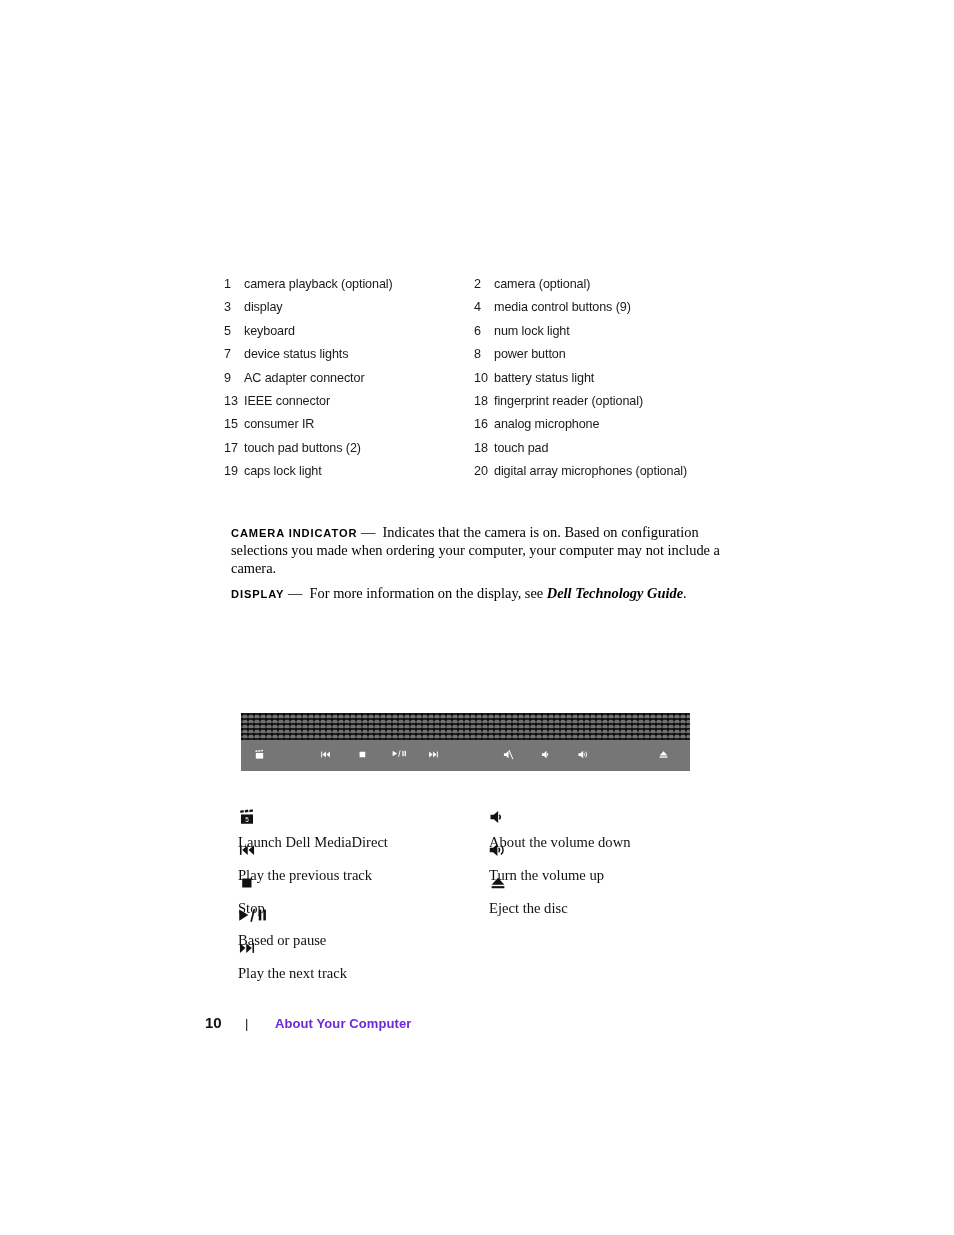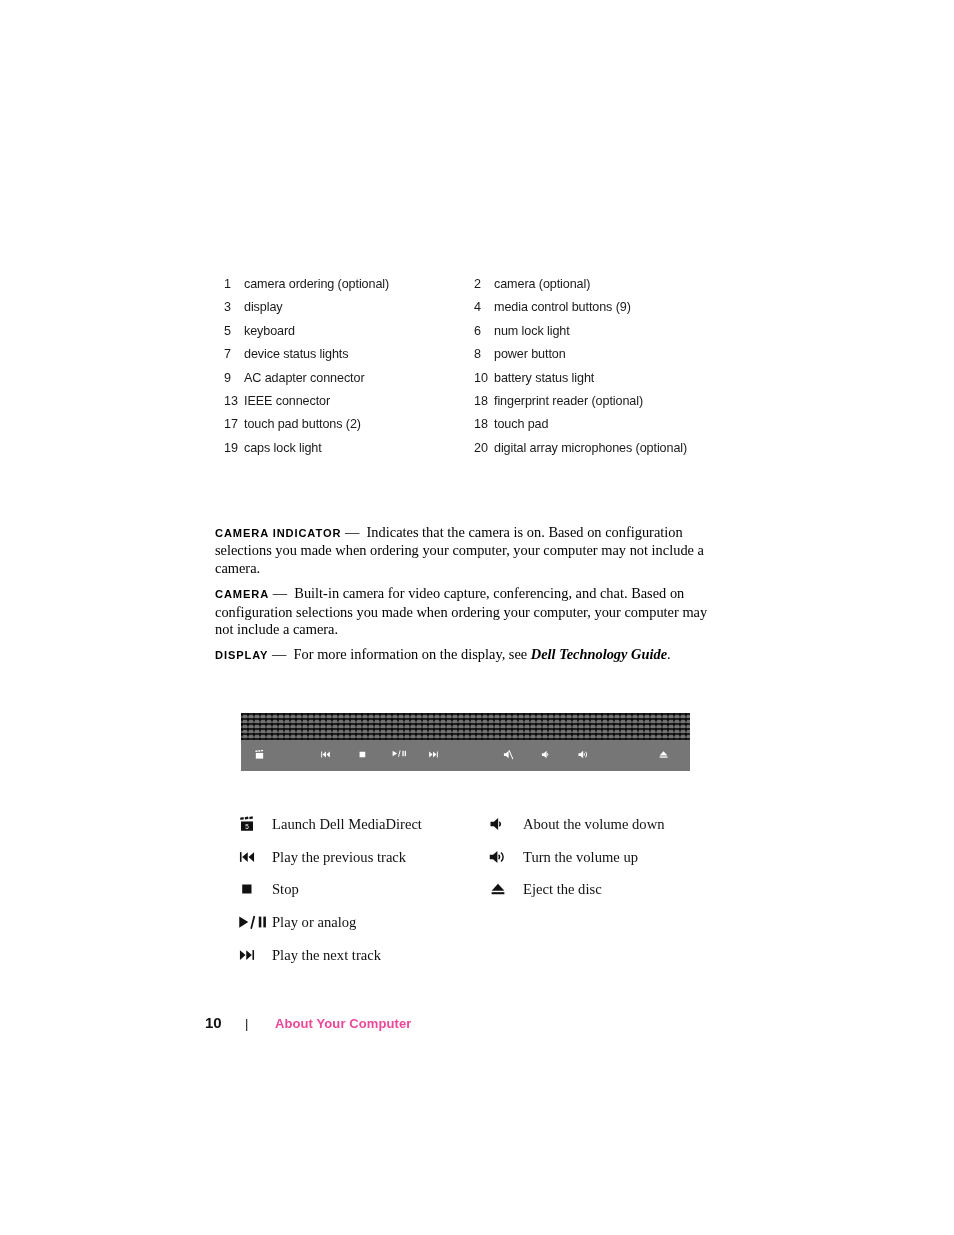--- a/index.html
+++ b/index.html
@@ -54,21 +54,21 @@
     font-family: "Liberation Sans", sans-serif;
     font-size: 12.6px;
     line-height: 16px;
     color: #1a1a1a;
     letter-spacing: -0.1px;
   }
 
   
   .defs {
     position: absolute;
-    left: 215px;
+    left: 231px;
     top: 524px;
     width: 500px;
   }
   .def-para {
     font-family: "Liberation Serif", serif;
     font-size: 14.4px;
     line-height: 17.4px;
     color: #000;
     margin-bottom: 8px;
     text-align: left;
@@ -135,22 +135,23 @@
     position: absolute;
     top: 800px;
     left: 0;
     width: 954px;
     height: 170px;
   }
   .legend-col-left { position: absolute; left: 238px; top: 0; width: 250px; }
   .legend-col-right { position: absolute; left: 489px; top: 0; width: 250px; }
   .legend-row {
     display: flex;
-    align-items: flex-end;
+    align-items: flex-start;
     height: 32.8px;
+    flex-direction: column;
   }
   .legend-icon {
     width: 34px;
     flex: 0 0 34px;
     display: flex;
     align-items: center;
     justify-content: flex-start;
     line-height: 0;
     color: #111;
     fill: #111;
@@ -178,34 +179,34 @@
     width: 40px;
   }
   .footer-sep {
     font-size: 13px;
     color: #111;
     width: 30px;
   }
   .footer-title {
     font-size: 13px;
     font-weight: bold;
-    color: #ec4899;
+    color: #6d28d9;
     letter-spacing: 0.1px;
   }
 </style>
 </head>
 <body>
 
 <div class="page">
 
   <div class="callout-list">
       <div class="callout-row">
         <div class="callout-cell left">
           <span class="callout-num">1</span>
-          <span class="callout-label">camera ordering (optional)</span>
+          <span class="callout-label">camera playback (optional)</span>
         </div>
         <div class="callout-cell right">
           <span class="callout-num">2</span>
           <span class="callout-label">camera (optional)</span>
         </div>
       </div>
       <div class="callout-row">
         <div class="callout-cell left">
           <span class="callout-num">3</span>
           <span class="callout-label">display</span>
@@ -250,20 +251,30 @@
           <span class="callout-num">13</span>
           <span class="callout-label">IEEE connector</span>
         </div>
         <div class="callout-cell right">
           <span class="callout-num">18</span>
           <span class="callout-label">fingerprint reader (optional)</span>
         </div>
       </div>
       <div class="callout-row">
         <div class="callout-cell left">
+          <span class="callout-num">15</span>
+          <span class="callout-label">consumer IR</span>
+        </div>
+        <div class="callout-cell right">
+          <span class="callout-num">16</span>
+          <span class="callout-label">analog microphone</span>
+        </div>
+      </div>
+      <div class="callout-row">
+        <div class="callout-cell left">
           <span class="callout-num">17</span>
           <span class="callout-label">touch pad buttons (2)</span>
         </div>
         <div class="callout-cell right">
           <span class="callout-num">18</span>
           <span class="callout-label">touch pad</span>
         </div>
       </div>
       <div class="callout-row">
         <div class="callout-cell left">
@@ -272,21 +283,20 @@
         </div>
         <div class="callout-cell right">
           <span class="callout-num">20</span>
           <span class="callout-label">digital array microphones (optional)</span>
         </div>
       </div>
     </div>
 
   <div class="defs">
       <div class="def-para"><span class="def-term">CAMERA INDICATOR</span> <span class="def-dash">—</span>&nbsp; <span>Indicates that the camera is on. Based on configuration selections you made when ordering your computer, your computer may not include a camera.</span></div>
-      <div class="def-para"><span class="def-term">CAMERA</span> <span class="def-dash">—</span>&nbsp; <span>Built-in camera for video capture, conferencing, and chat. Based on configuration selections you made when ordering your computer, your computer may not include a camera.</span></div>
       <div class="def-para"><span class="def-term">DISPLAY</span> <span class="def-dash">—</span>&nbsp; <span>For more information on the display, see </span><span class="def-italic">Dell Technology Guide</span><span>.</span></div>
     </div>
 
   <div class="strip">
     <div class="strip-grille"></div>
     <div class="strip-icons">
         <span class="strip-icon" style="left: 13px;"><svg width="11" height="11" viewBox="0 0 24 24" xmlns="http://www.w3.org/2000/svg" fill="#ffffff">
             <g>
               <rect x="3" y="3.2" width="4.6" height="3.1" transform="rotate(-12 5.3 4.7)"></rect>
               <rect x="9.1" y="2.6" width="4.6" height="3.1" transform="rotate(-12 11.4 4.1)"></rect>
@@ -386,21 +396,21 @@
         </div>
         <div class="legend-row">
           <span class="legend-icon">
             <svg width="33.300000000000004" height="18" viewBox="0 0 44 24" xmlns="http://www.w3.org/2000/svg" fill="#111">
               <polygon points="1.5,4.5 1.5,19.5 13.5,12"></polygon>
               <polygon points="20.5,3.6 16.2,20.6 18.4,21.2 22.7,4.2"></polygon>
               <rect x="27.5" y="4.8" width="3.4" height="14.4"></rect>
               <rect x="33.6" y="4.8" width="3.4" height="14.4"></rect>
             </svg>
           </span>
-          <span class="legend-text">Play or analog</span>
+          <span class="legend-text">Based or pause</span>
         </div>
         <div class="legend-row">
           <span class="legend-icon">
             <svg width="18" height="18" viewBox="0 0 24 24" xmlns="http://www.w3.org/2000/svg" fill="#111">
               <g>
                 <polygon points="2.6,5.5 2.6,18.5 10,12"></polygon>
                 <polygon points="11,5.5 11,18.5 18.4,12"></polygon>
                 <rect x="19.3" y="5.5" width="2.1" height="13"></rect>
               </g>
             </svg>

